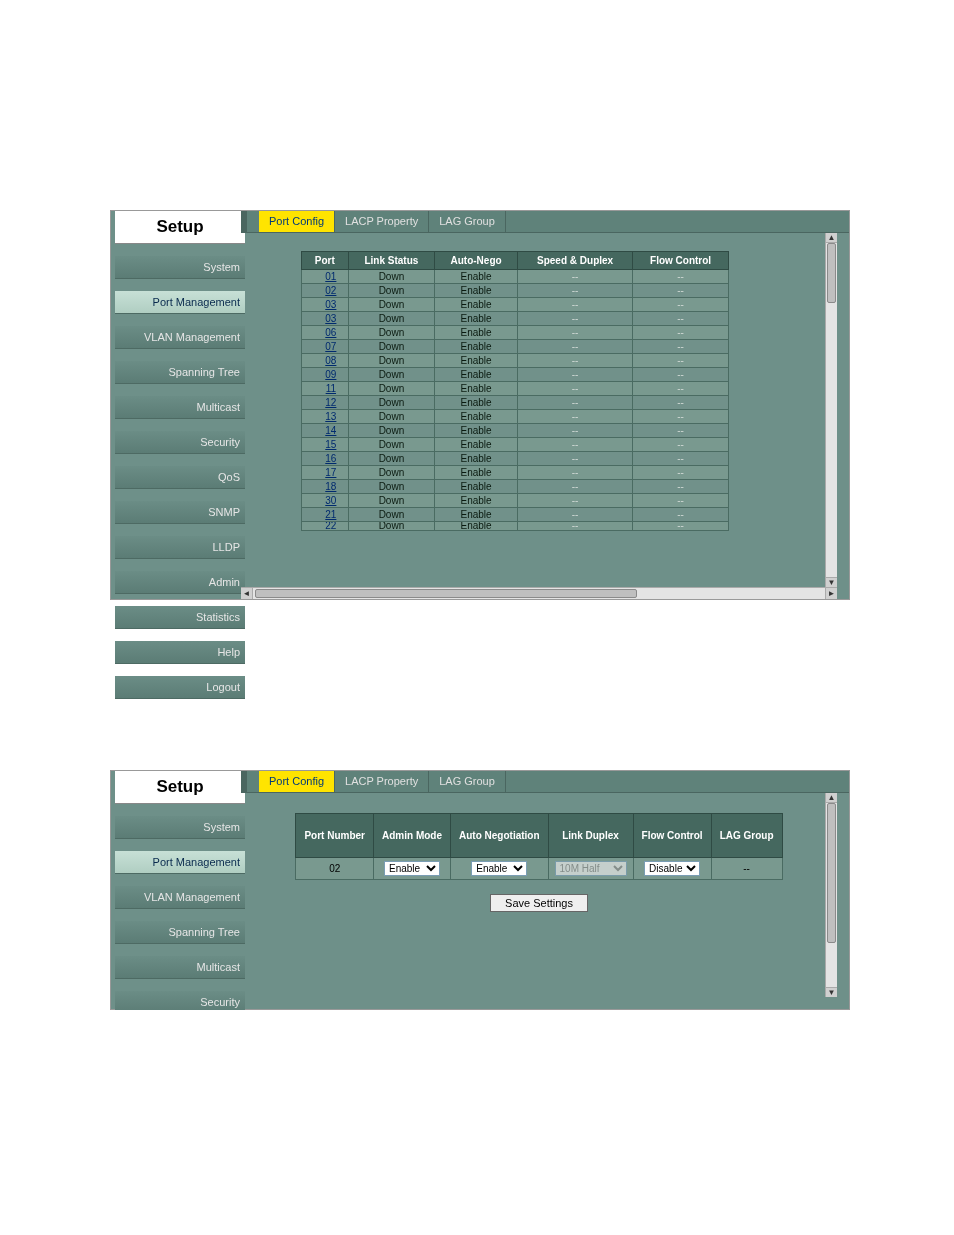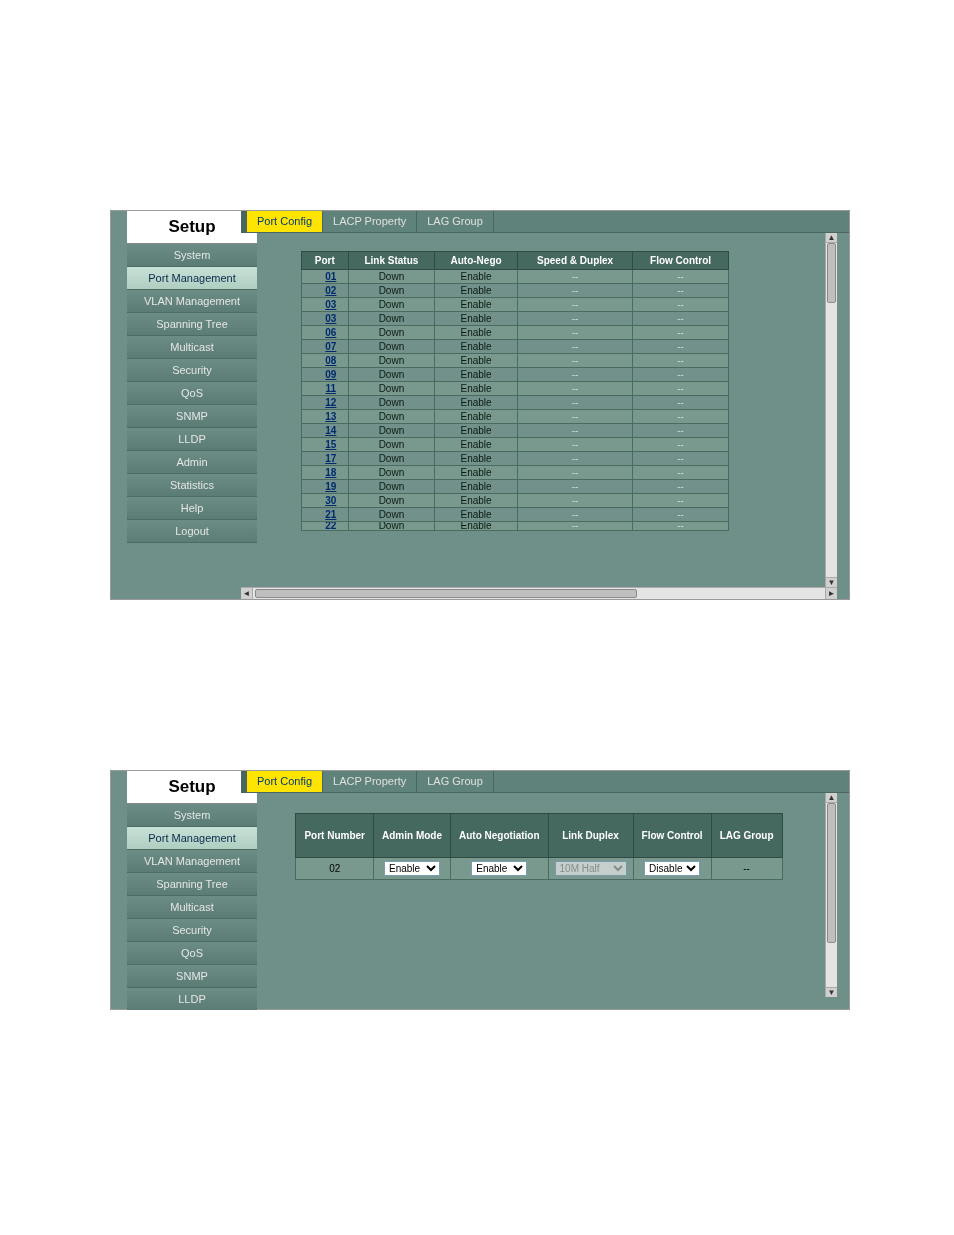--- a/index.html
+++ b/index.html
@@ -1,44 +1,44 @@
 <!DOCTYPE html>
 <html><head>
 <meta charset="utf-8">
 <style>
   * { box-sizing: border-box; margin: 0; padding: 0; }
   body { background: #fff; font-family: Arial, Helvetica, sans-serif; font-size: 11px; color: #000; }
   .page { width: 954px; margin: 0 auto; }
   .panel { position: relative; border: 1px solid #999; background: #6e9089; }
   .panel-top { margin: 210px 0 0 110px; width: 740px; height: 390px; }
   .panel-bottom { margin: 170px 0 0 110px; width: 740px; height: 240px; }
-  .sidebar { position: absolute; left: 16px; top: 0; width: 130px; }
+  .sidebar { position: absolute; left: 4px; top: 0; width: 130px; }
   .sidebar-title { background: #fff; color: #000; font-weight: bold; font-size: 17px; text-align: center; padding: 6px 0; border-bottom: 1px solid #888; }
-  .sidebar-item { background: linear-gradient(#6b8d86,#5b7c75); color: #e6e6e6; text-align: center; padding: 5px 5px; font-size: 11px; border-bottom: 1px solid #4d6a63; cursor: pointer; }
+  .sidebar-item { background: linear-gradient(#6b8d86,#5b7c75); color: #e6e6e6; text-align: right; padding: 5px 5px; font-size: 11px; border-bottom: 1px solid #4d6a63; cursor: pointer; margin-top: 12px; }
   .sidebar-item.active { background: linear-gradient(#c7e0d6,#b0cec2); color: #08294d; }
   .tabbar { position: absolute; left: 130px; right: 0; top: 0; height: 22px; background: #5f827a; border-bottom: 1px solid #4a6660; display: flex; align-items: stretch; font-size: 11px; }
   .tabbar .sep { width: 6px; background: #4a6660; }
   .tab { padding: 4px 10px; color: #e0e0e0; border-right: 1px solid #4a6660; cursor: pointer; }
-  .tab.active { background: #ffe400; color: #003a7a; font-weight: normal; }
+  .tab.active { background: #ffe400; color: #003a7a; font-weight: normal; margin-left: 12px; }
   .content { position: absolute; left: 130px; right: 12px; top: 22px; bottom: 12px; overflow: hidden; }
   .content-scroll { position: absolute; right: 0; top: 0; bottom: 0; width: 12px; background: #e4e4e4; border-left: 1px solid #aaa; }
   .content-scroll .thumb { position: absolute; left: 1px; right: 1px; top: 10px; height: 60px; background: #bfbfbf; border: 1px solid #8a8a8a; border-radius: 2px; }
   .content-scroll .arrow { position: absolute; left: 0; right: 0; height: 10px; background: #d0d0d0; text-align: center; font-size: 8px; line-height: 10px; color: #333; }
   .content-scroll .arrow.top { top: 0; border-bottom: 1px solid #aaa; }
   .content-scroll .arrow.bot { bottom: 0; border-top: 1px solid #aaa; }
   .hscroll { position: absolute; left: 130px; right: 12px; bottom: 0; height: 12px; background: #e4e4e4; border-top: 1px solid #aaa; }
   .hscroll .arrow { position: absolute; top: 0; bottom: 0; width: 12px; background: #d0d0d0; text-align: center; font-size: 8px; line-height: 12px; color: #333; }
   .hscroll .arrow.left { left: 0; border-right: 1px solid #aaa; }
   .hscroll .arrow.right { right: 0; border-left: 1px solid #aaa; }
   .hscroll .thumb { position: absolute; top: 1px; bottom: 1px; left: 14px; right: 200px; background: #bfbfbf; border: 1px solid #8a8a8a; border-radius: 2px; }
   table.port-table { border-collapse: collapse; margin: 18px 0 0 60px; width: 428px; font-size: 10px; color: #0a1a10; }
   table.port-table th { background: #45685f; color: #fff; font-weight: bold; padding: 3px 6px; border: 1px solid #2f4b44; text-align: center; }
   table.port-table td { padding: 1px 6px; border: 1px solid #4a6b62; text-align: center; background: #79998f; }
   table.port-table tr:nth-child(even) td { background: #71918a; }
-  table.port-table td.port a { color: #002a6e; text-decoration: underline; font-weight: bold; margin-left: 12px; }
+  table.port-table td.port a { color: #002a6e; text-decoration: underline; font-weight: normal; margin-left: 12px; }
   table.port-table td.dash { color: #cfd8d4; }
   .cut-row td { height: 8px; overflow: hidden; line-height: 6px; }
   table.cfg-table { border-collapse: collapse; margin: 20px auto 0 auto; font-size: 10px; }
   table.cfg-table th { background: #45685f; color: #fff; font-weight: bold; padding: 16px 8px; border: 1px solid #2f4b44; text-align: center; }
   table.cfg-table td { background: #79998f; border: 1px solid #4a6b62; padding: 3px 6px; text-align: center; }
   select.cfg { font-size: 10px; background: #fff; border: 1px solid #7a9db4; }
   select.cfg:disabled { background: #e6e6e6; color: #888; }
   .save-row { text-align: center; margin-top: 14px; }
   .save-btn { background: #efefef; border: 1px solid #666; padding: 2px 14px; font-size: 11px; cursor: pointer; }
 </style>
@@ -171,35 +171,35 @@
               <td class="dash">--</td>
             </tr>
             <tr>
               <td class="port"><a href="#">15</a></td>
               <td>Down</td>
               <td>Enable</td>
               <td class="dash">--</td>
               <td class="dash">--</td>
             </tr>
             <tr>
+              <td class="port"><a href="#">16</a></td>
+              <td>Down</td>
+              <td>Enable</td>
+              <td class="dash">--</td>
+              <td class="dash">--</td>
+            </tr>
+            <tr>
               <td class="port"><a href="#">17</a></td>
               <td>Down</td>
               <td>Enable</td>
               <td class="dash">--</td>
               <td class="dash">--</td>
             </tr>
             <tr>
               <td class="port"><a href="#">18</a></td>
-              <td>Down</td>
-              <td>Enable</td>
-              <td class="dash">--</td>
-              <td class="dash">--</td>
-            </tr>
-            <tr>
-              <td class="port"><a href="#">19</a></td>
               <td>Down</td>
               <td>Enable</td>
               <td class="dash">--</td>
               <td class="dash">--</td>
             </tr>
             <tr>
               <td class="port"><a href="#">30</a></td>
               <td>Down</td>
               <td>Enable</td>
               <td class="dash">--</td>
@@ -273,20 +273,23 @@
             <tr id="cfg-row">
               <td>02</td>
               <td><select class="cfg"><option selected="">Enable</option><option>Disable</option></select></td>
               <td><select class="cfg"><option selected="">Enable</option><option>Disable</option></select></td>
               <td><select class="cfg" disabled=""><option selected="">10M Half</option><option>10M Full</option><option>100M Half</option><option>100M Full</option><option>1000M Full</option></select></td>
               <td><select class="cfg"><option>Enable</option><option selected="">Disable</option></select></td>
               <td>--</td>
             </tr>
           </tbody>
       </table>
+      <div class="save-row">
+        <button class="save-btn">Save Settings</button>
+      </div>
       <div class="content-scroll">
         <div class="arrow top">▲</div>
         <div class="thumb" style="top:10px;height:140px;"></div>
         <div class="arrow bot">▼</div>
       </div>
     </div>
   </div>
 
 </div>
 

